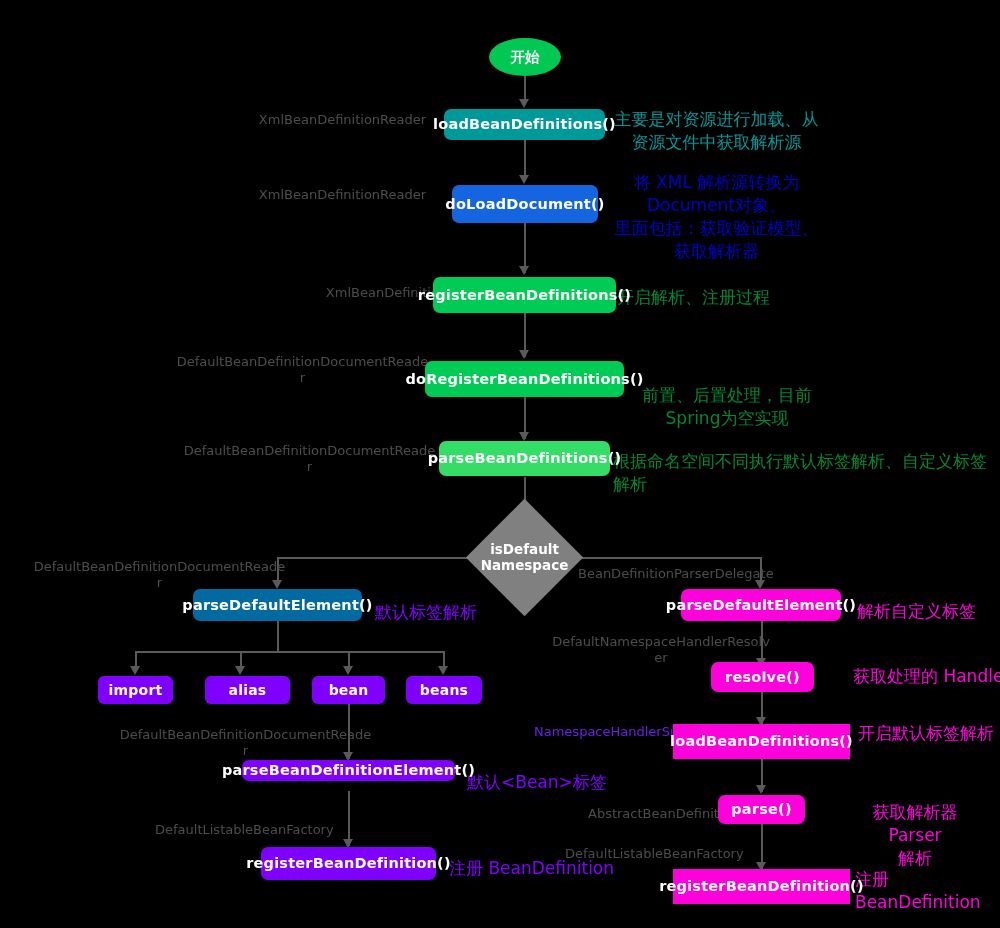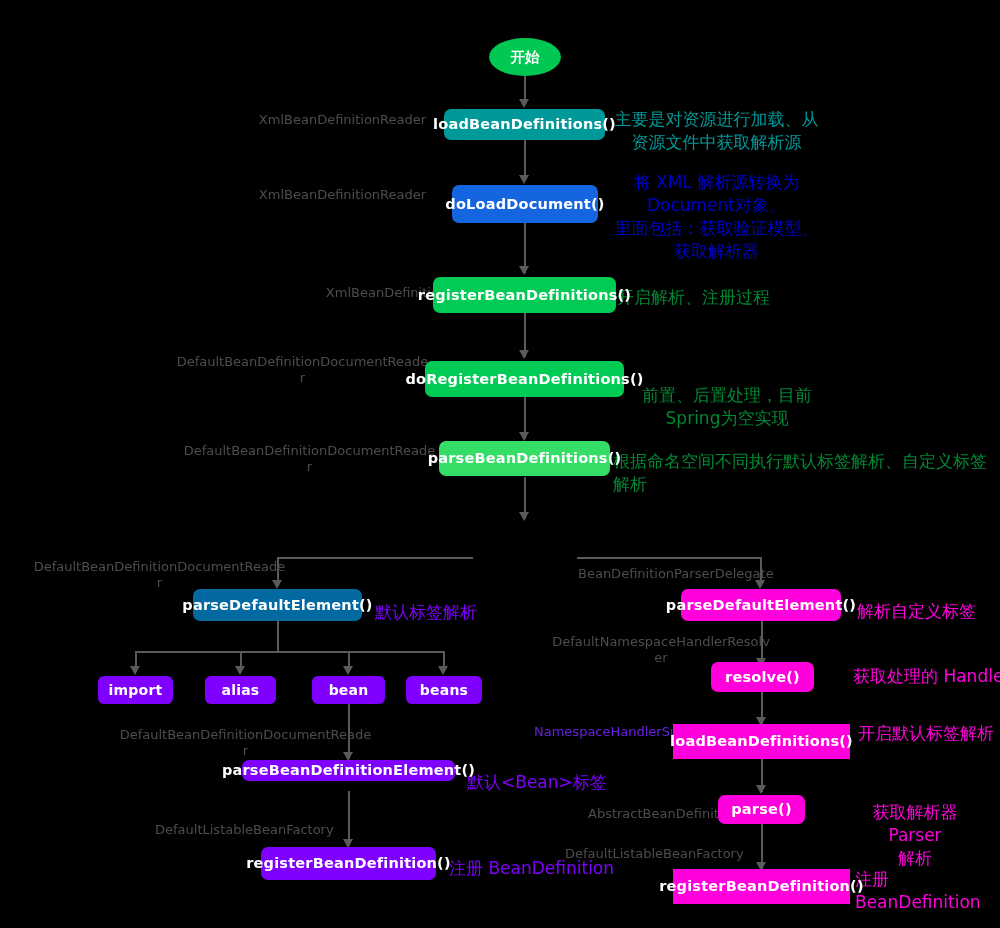--- a/index.html
+++ b/index.html
@@ -207,29 +207,34 @@
   </div>
 
   <div class="node rounded" style="left:425px; top:361px; width:199px; height:36px; background:#00cc55;">
     <span>doRegisterBeanDefinitions()</span>
   </div>
 
   <div class="node rounded" style="left:439px; top:441px; width:171px; height:35px; background:#33dd66;">
     <span>parseBeanDefinitions()</span>
   </div>
 
+  <div class="diamond-wrap" style="left:483px; top:516px; width:83px; height:83px;">
+    <div class="diamond-shape"></div>
+    <div class="diamond-label">isDefault
+Namespace</div>
+  </div>
 
   <div class="node rounded" style="left:193px; top:589px; width:169px; height:32px; background:#0369a1;">
     <span>parseDefaultElement()</span>
   </div>
 
   <div class="node small rounded" style="left:98px; top:676px; width:75px; height:28px; background:#8000ff;">
     <span>import</span>
   </div>
-  <div class="node small rounded" style="left:205px; top:676px; width:71px; height:28px; background:#8000ff;">
+  <div class="node small rounded" style="left:205px; top:676px; width:85px; height:28px; background:#8000ff;">
     <span>alias</span>
   </div>
   <div class="node small rounded" style="left:312px; top:676px; width:73px; height:28px; background:#8000ff;">
     <span>bean</span>
   </div>
   <div class="node small rounded" style="left:406px; top:676px; width:76px; height:28px; background:#8000ff;">
     <span>beans</span>
   </div>
 
   <div class="node rounded" style="left:242px; top:760px; width:213px; height:21px; background:#8000ff;">

